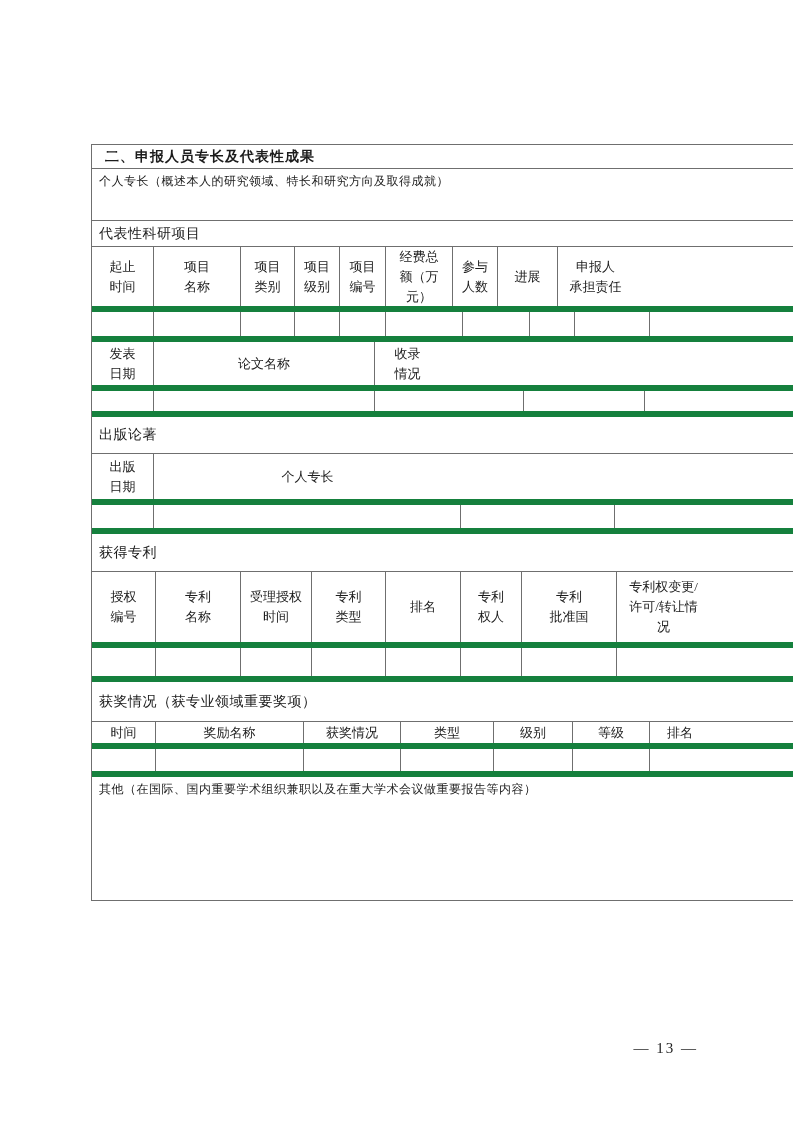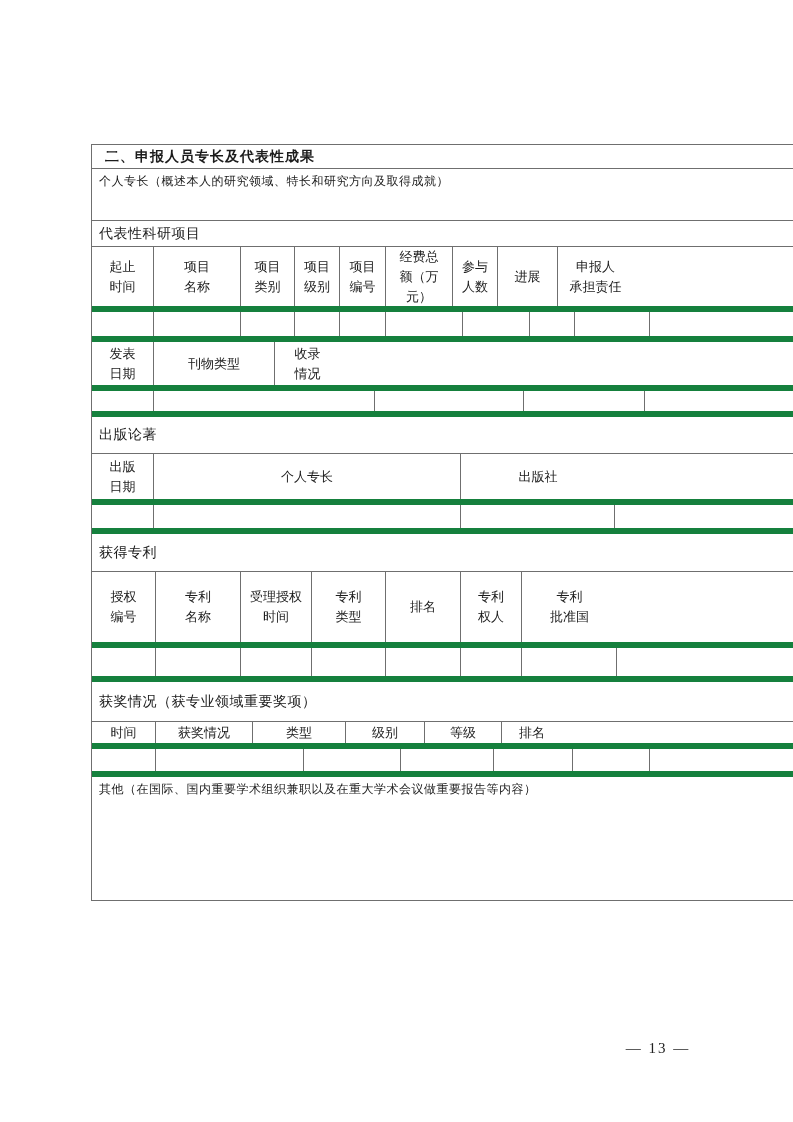--- a/index.html
+++ b/index.html
@@ -55,21 +55,21 @@
     padding: 4px 8px 0 7px;
     font-size: 12px;
     letter-spacing: 0.5px;
   }
   .text-block-row.last { border-bottom: none; }
   .page-number {
     position: absolute;
     top: 1040px;
     left: 618px;
     width: 80px;
-    text-align: center;
+    text-align: right;
     font-size: 15px;
     color: #222;
     letter-spacing: 2px;
     white-space: nowrap;
   }
 </style>
 </head>
 <body>
 
 <div class="form-table">
@@ -114,40 +114,39 @@
     <div class="cell" style="width:77px"></div>
     <div class="cell" style="width:67px"></div>
     <div class="cell" style="width:45px"></div>
     <div class="cell" style="width:75px"></div>
     <div class="cell" style="width:60px"></div>
   </div>
 
   <div class="row" style="height:49px">
     <div class="cell" style="width:62px">发表
 日期</div>
-    <div class="cell" style="width:121px">刊物类型</div>
+    <div class="cell" style="width:221px">论文名称</div>
     <div class="cell" style="width:65px">收录
 情况</div>
   </div>
   <div class="row" style="height:26px">
     <div class="cell" style="width:62px"></div>
     <div class="cell" style="width:221px"></div>
     <div class="cell" style="width:149px"></div>
     <div class="cell" style="width:121px"></div>
     <div class="cell" style="width:65px"></div>
   </div>
 
   <div class="label-row" style="height:37px">
     <span>出版论著</span>
   </div>
   <div class="row" style="height:51px">
     <div class="cell" style="width:62px">出版
 日期</div>
     <div class="cell" style="width:307px">个人专长</div>
-    <div class="cell" style="width:154px">出版社</div>
   </div>
   <div class="row" style="height:29px">
     <div class="cell" style="width:62px"></div>
     <div class="cell" style="width:307px"></div>
     <div class="cell" style="width:154px"></div>
     <div class="cell" style="width:95px"></div>
   </div>
 
   <div class="label-row" style="height:38px">
     <span>获得专利</span>
@@ -159,37 +158,41 @@
 名称</div>
     <div class="cell" style="width:71px">受理授权
 时间</div>
     <div class="cell" style="width:74px">专利
 类型</div>
     <div class="cell" style="width:75px">排名</div>
     <div class="cell" style="width:61px">专利
 权人</div>
     <div class="cell" style="width:95px">专利
 批准国</div>
+    <div class="cell" style="width:93px">专利权变更/
+许可/转让情
+况</div>
   </div>
   <div class="row" style="height:34px">
     <div class="cell" style="width:64px"></div>
     <div class="cell" style="width:85px"></div>
     <div class="cell" style="width:71px"></div>
     <div class="cell" style="width:74px"></div>
     <div class="cell" style="width:75px"></div>
     <div class="cell" style="width:61px"></div>
     <div class="cell" style="width:95px"></div>
     <div class="cell" style="width:93px"></div>
   </div>
 
   <div class="label-row" style="height:40px">
     <span>获奖情况（获专业领域重要奖项）</span>
   </div>
   <div class="row" style="height:27px">
     <div class="cell" style="width:64px">时间</div>
+    <div class="cell" style="width:148px">奖励名称</div>
     <div class="cell" style="width:97px">获奖情况</div>
     <div class="cell" style="width:93px">类型</div>
     <div class="cell" style="width:79px">级别</div>
     <div class="cell" style="width:77px">等级</div>
     <div class="cell" style="width:60px">排名</div>
   </div>
   <div class="row" style="height:28px">
     <div class="cell" style="width:64px"></div>
     <div class="cell" style="width:148px"></div>
     <div class="cell" style="width:97px"></div>

